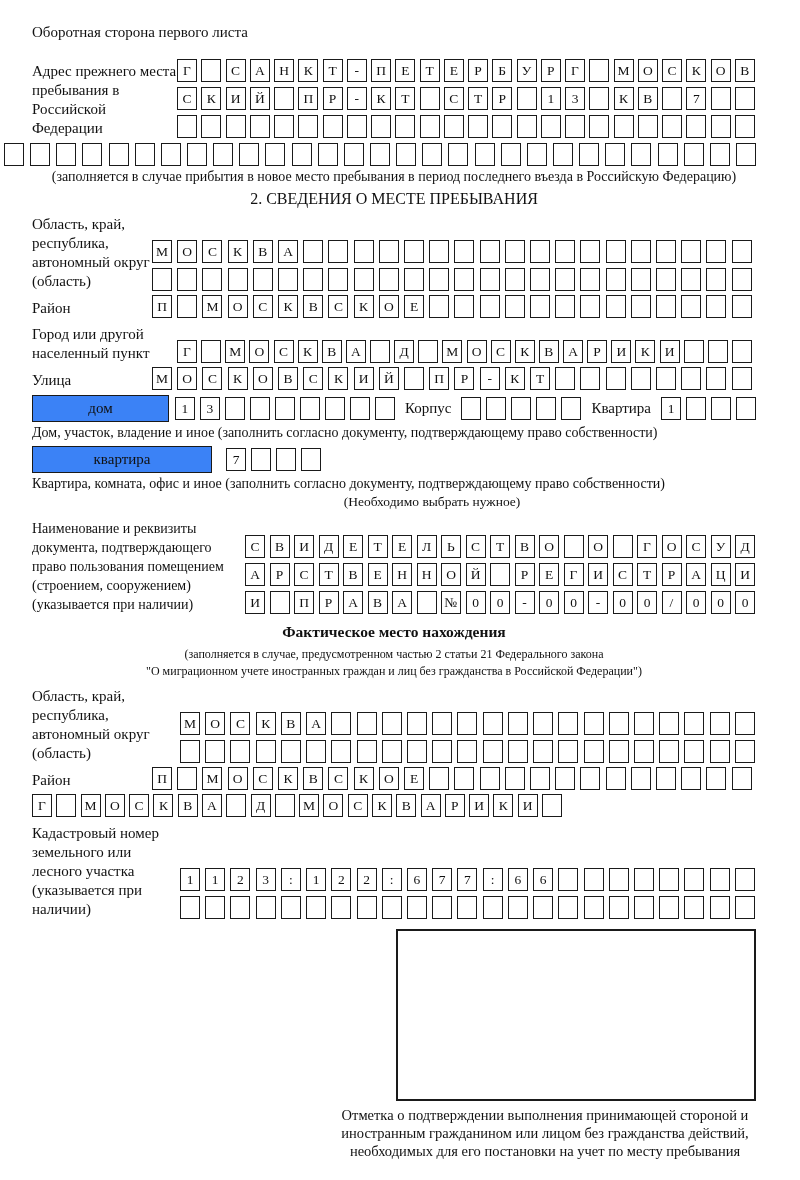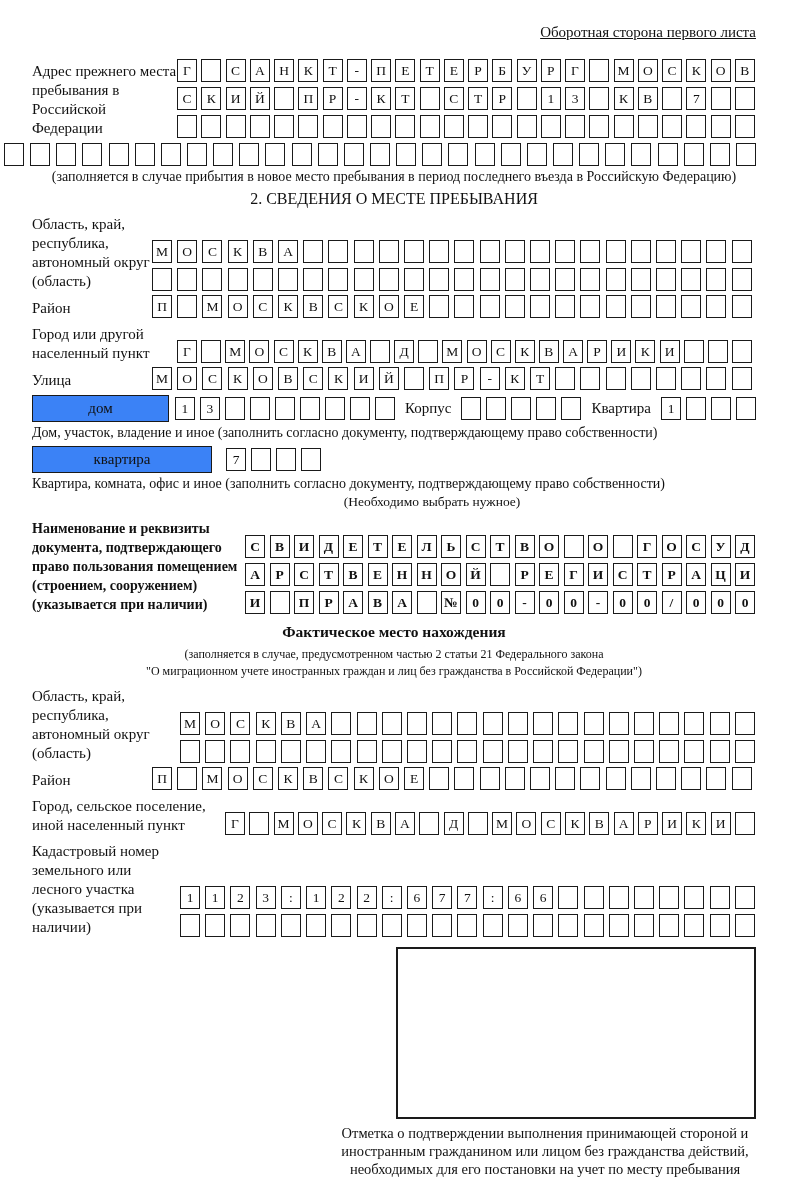--- a/index.html
+++ b/index.html
@@ -1,21 +1,21 @@
 <!DOCTYPE html>
 <html><head>
 <meta charset="utf-8">
 <style>
   html,body{margin:0;padding:0;}
   body{
     width:800px;height:1180px;background:#ffffff;color:#111;
     font-family:"Liberation Serif","DejaVu Serif",serif;font-size:15px;overflow:hidden;
   }
   .page{padding:8px 44px 0 32px;}
-  .header-note{margin-top:16px;text-align:right;font-size:15px;text-decoration:underline;}
+  .header-note{margin-top:16px;text-align:left;font-size:15px;}
 
   .field{display:flex;align-items:flex-end;margin-top:4px;}
   .field .label{flex:0 0 auto;line-height:19px;padding-top:3px;}
   .lw120{width:120px;} .lw145{width:145px;} .lw148{width:148px;}
   .lw193{width:193px;} .lw213{width:213px;font-size:14px;}
   .rows{display:flex;flex-direction:column;gap:5px;}
 
   .boxrow{display:flex;justify-content:space-between;}
   .gaprow{display:flex;gap:5px;justify-content:flex-start;}
   .box{
@@ -363,21 +363,21 @@
         <div class="box">7</div>
         <div class="box"></div>
         <div class="box"></div>
         <div class="box"></div>
       </div>
   </div>
   <div class="footnote">Квартира, комната, офис и иное (заполнить согласно документу, подтверждающему право собственности)</div>
 
   <div class="type-hint">(Необходимо выбрать нужное)</div>
 
-  <div class="field" style="margin-top:6px;font-weight:bold;">
+  <div class="field" style="margin-top:6px;">
     <div class="label lw213">Наименование и реквизиты документа, подтверждающего право пользования помещением (строением, сооружением) (указывается при наличии)</div>
     <div class="rows">
       <div class="boxrow br-510">
           <div class="box">С</div>
           <div class="box">В</div>
           <div class="box">И</div>
           <div class="box">Д</div>
           <div class="box">Е</div>
           <div class="box">Т</div>
           <div class="box">Е</div>
@@ -529,21 +529,20 @@
         <div class="box"></div>
         <div class="box"></div>
         <div class="box"></div>
         <div class="box"></div>
         <div class="box"></div>
         <div class="box"></div>
       </div>
   </div>
 
   <div class="field">
-    <div class="label lw193">Город, сельское поселение, иной населенный пункт</div>
     <div class="boxrow br-530">
         <div class="box">Г</div>
         <div class="box"></div>
         <div class="box">М</div>
         <div class="box">О</div>
         <div class="box">С</div>
         <div class="box">К</div>
         <div class="box">В</div>
         <div class="box">А</div>
         <div class="box"></div>

